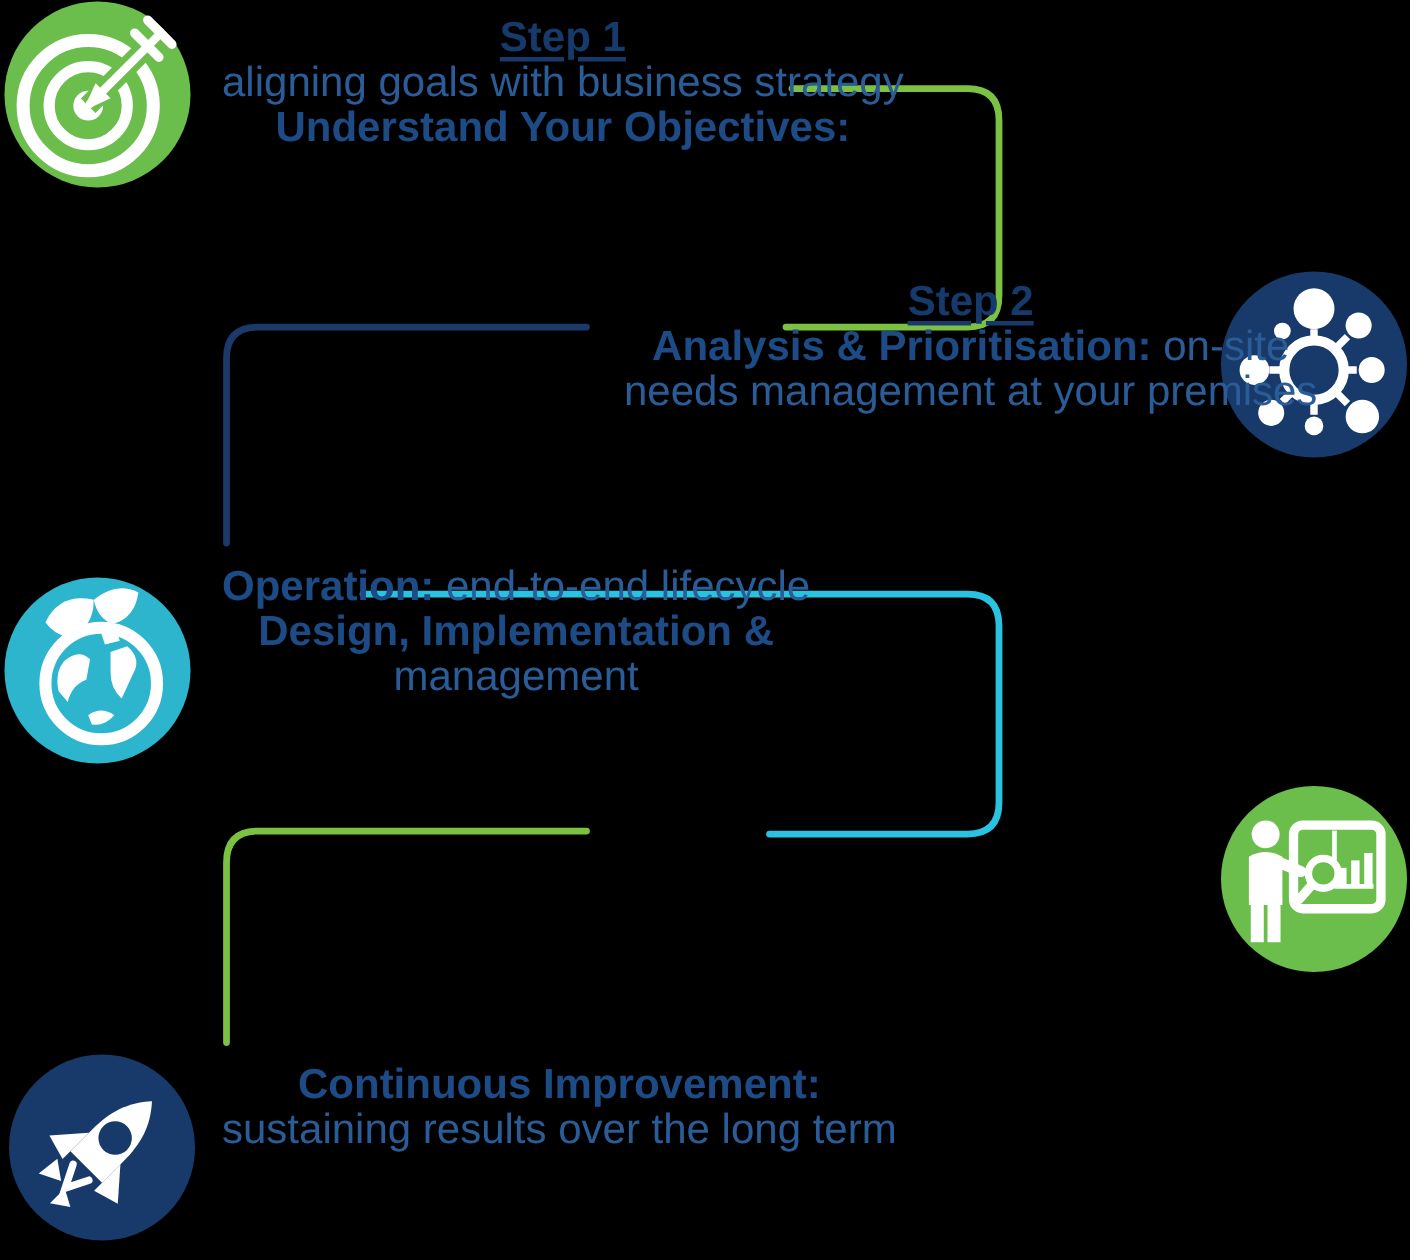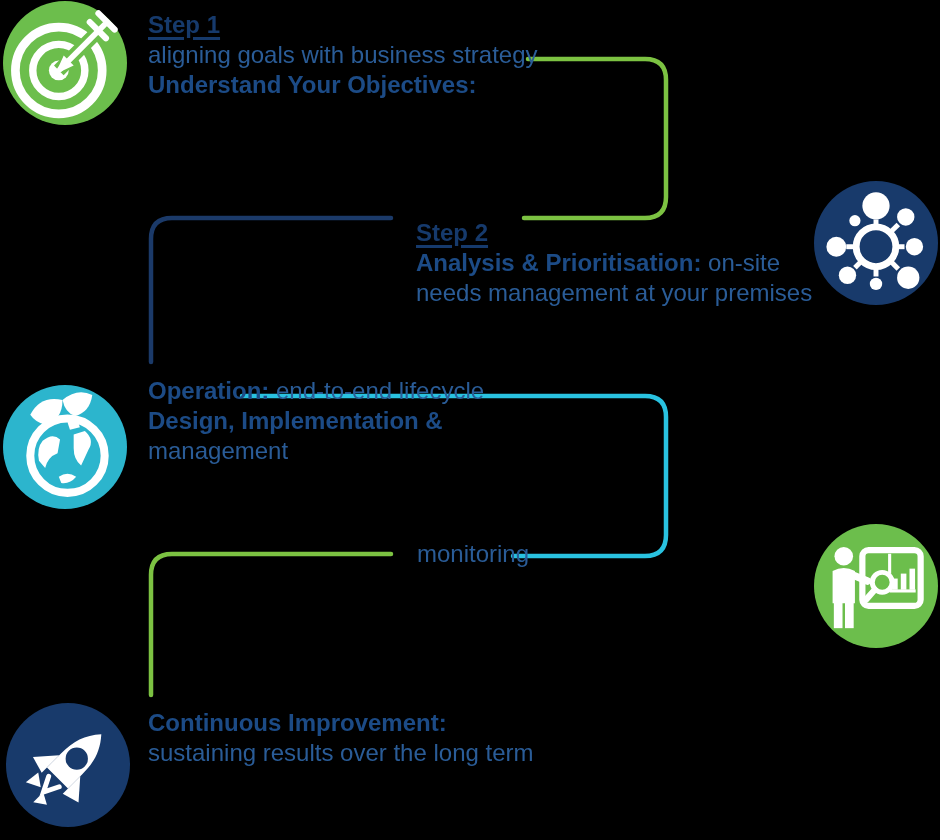--- a/index.html
+++ b/index.html
@@ -4,21 +4,21 @@
 <style>
   html,body{margin:0;padding:0;background:#000;}
   .frame{position:relative;width:940px;height:840px;background:#000000;overflow:hidden;
          font-family:"Liberation Sans",sans-serif;}
   .connectors{position:absolute;left:0;top:0;width:940px;height:840px;}
   .badge{position:absolute;width:124px;height:124px;border-radius:50%;}
   .badge svg{width:100%;height:100%;display:block;}
   .bg-green{background:#6CBE4C;}
   .bg-navy{background:#183A6B;}
   .bg-cyan{background:#2CB5CD;}
-  .step-text{position:absolute;font-size:24px;line-height:30px;color:#1C4B86;}
+  .step-text{position:absolute;font-size:28px;line-height:30px;color:#1C4B86;text-align:center;}
   .step-heading{font-weight:700;color:#163A6C;text-decoration:underline;
                 text-decoration-thickness:2.5px;text-underline-offset:4px;}
   .line{white-space:nowrap;}
   .b{font-weight:700;color:#1C4B86;}
   .r{font-weight:400;color:#2A5C97;white-space:pre;}
 </style>
 </head>
 <body>
 
 <div class="frame">
@@ -65,21 +65,21 @@
       <circle cx="74" cy="29" r="7" fill="#fff"></circle>
       <circle cx="81" cy="53" r="7" fill="#fff"></circle>
       <circle cx="76" cy="78" r="9" fill="#fff"></circle>
       <circle cx="50" cy="83" r="5" fill="#fff"></circle>
       <circle cx="27" cy="76" r="7" fill="#fff"></circle>
       <circle cx="18" cy="53" r="8" fill="#fff"></circle>
       <circle cx="33" cy="32" r="4.5" fill="#fff"></circle>
     </svg>
   </div>
 
-  <div class="step-text" style="left:416px;top:218px;">
+  <div class="step-text" style="left:416px;top:186px;">
     <div class="step-heading">Step 2</div>
     <div class="line"><span class="b">Analysis &amp; Prioritisation:</span><span class="r"> on-site</span></div>
     <div class="line"><span class="b"></span><span class="r">needs management at your premises</span></div>
   </div>
 
   <div class="badge bg-cyan" style="left:3px;top:385px;">
     <svg viewBox="0 0 100 100">
       <circle cx="52" cy="57" r="30" fill="none" stroke="#fff" stroke-width="6.5"></circle>
       <path d="M22,24 Q30,8 48,12 Q48,28 34,32 Q26,30 22,24 Z" fill="#fff"></path>
       <path d="M48,12 Q60,2 72,8 Q70,22 58,25 Q50,22 48,12 Z" fill="#fff"></path>
@@ -108,21 +108,20 @@
       <line x1="49" y1="53" x2="42" y2="61" stroke="#fff" stroke-width="5" stroke-linecap="round"></line>
       <circle cx="24" cy="26" r="7.5" fill="#fff"></circle>
       <path d="M15,38 Q24,33 33,38 L33,64 L15,64 Z" fill="#fff"></path>
       <line x1="31" y1="41" x2="43" y2="46" stroke="#fff" stroke-width="6" stroke-linecap="round"></line>
       <line x1="19.5" y1="62" x2="19.5" y2="84" stroke="#fff" stroke-width="7"></line>
       <line x1="28.5" y1="62" x2="28.5" y2="84" stroke="#fff" stroke-width="7"></line>
     </svg>
   </div>
 
   <div class="step-text" style="left:417px;top:539px;">
-    <div class="line"><span class="b"></span><span class="r">monitoring</span></div>
   </div>
 
   <div class="badge bg-navy" style="left:6px;top:703px;">
     <svg viewBox="0 0 100 100">
       <g transform="rotate(45 50 52)">
         <path d="M50,14 C59,24 62,34 62,48 L62,64 L38,64 L38,48 C38,34 41,24 50,14 Z" fill="#fff"></path>
         <circle cx="50" cy="42" r="9" fill="#183A6B"></circle>
         <path d="M38,50 L24,66 L38,70 Z" fill="#fff"></path>
         <path d="M62,50 L76,66 L62,70 Z" fill="#fff"></path>
         <path d="M44,68 L50,80 L56,68" fill="none" stroke="#fff" stroke-width="4" stroke-linecap="round"></path>

